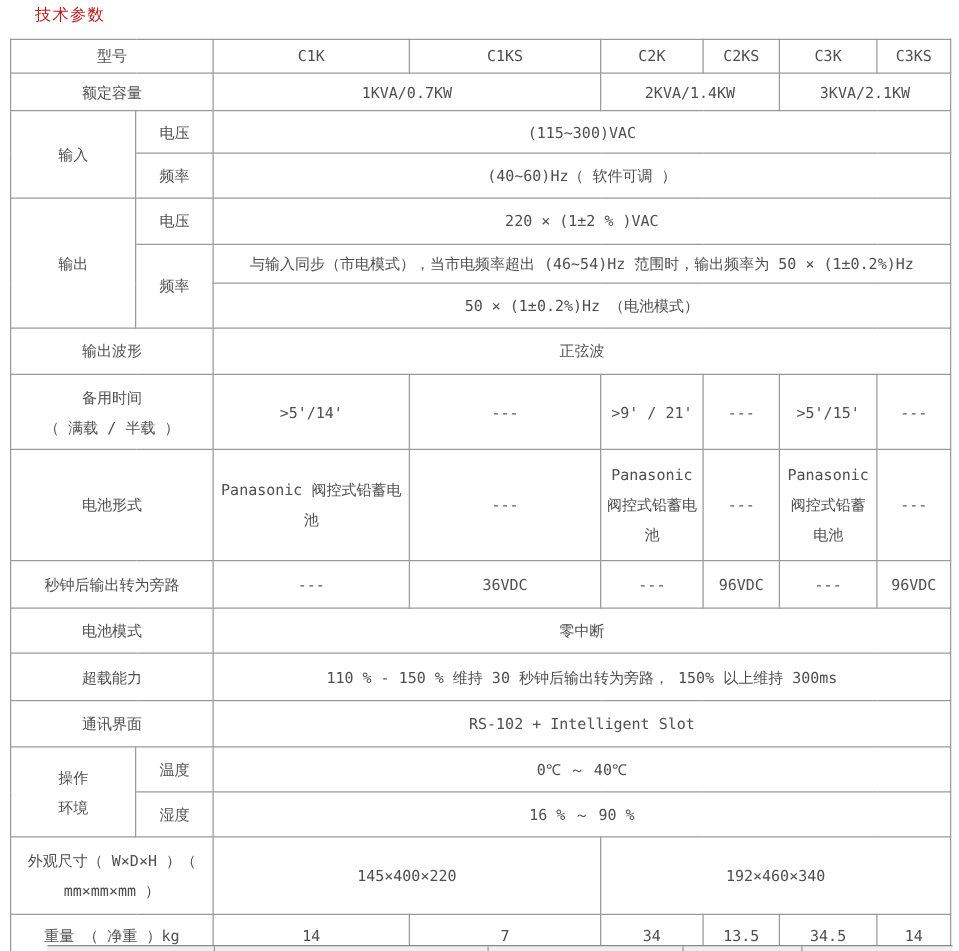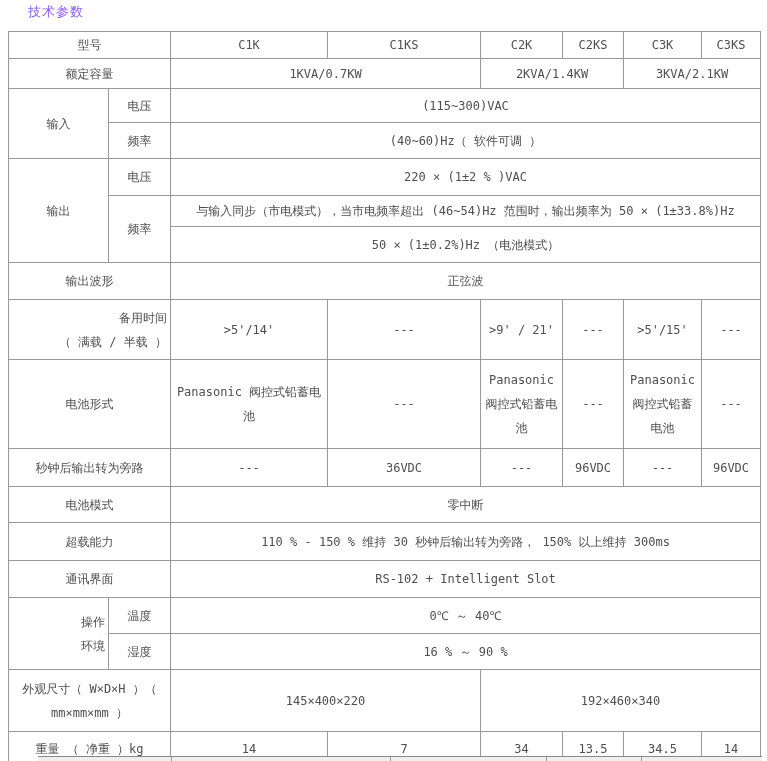--- a/index.html
+++ b/index.html
@@ -1,25 +1,25 @@
 <!DOCTYPE html>
 <html><head>
 <meta charset="utf-8">
 <style>
   html,body{margin:0;padding:0;background:#ffffff;}
   body{width:767px;height:761px;position:relative;overflow:hidden;
        font-family:"DejaVu Sans Mono","Liberation Mono",monospace;}
-  .page-title{position:absolute;left:28px;top:3px;font-size:13px;color:#8b5cf6;
+  .page-title{position:absolute;left:28px;top:3px;font-size:13px;color:#b91c1c;
        font-family:"DejaVu Sans","Liberation Sans",sans-serif;letter-spacing:1px;}
   table.spec{position:absolute;left:8px;top:21px;width:752px;
        border-collapse:collapse;table-layout:fixed;margin-top:10px;}
   td{border:1px solid #9a9a9a;text-align:center;vertical-align:middle;
        font-size:12px;color:#4f4f4f;padding:1px 3px;overflow:hidden;
        line-height:2;word-break:break-word;}
-  td.pre{white-space:pre-line;text-align:right;}
+  td.pre{white-space:pre-line;}
   
   .next-table-strip{position:absolute;left:38px;top:756px;width:724px;height:5px;
        border-top:1px solid #8a8a8a;background:#efefef;}
   .next-table-strip i{position:absolute;top:0;width:1px;height:5px;background:#9a9a9a;display:block;}
 </style>
 </head>
 <body>
 
 <div class="page-title">技术参数</div>
 
@@ -63,21 +63,21 @@
     <td colspan="6">(40~60)Hz（ 软件可调 ）</td>
   </tr>
 
   <tr style="height:37px">
     <td rowspan="3">输出</td>
     <td>电压</td>
     <td colspan="6">220 × (1±2 % )VAC</td>
   </tr>
   <tr style="height:31px">
     <td rowspan="2">频率</td>
-    <td colspan="6">与输入同步（市电模式），当市电频率超出 (46~54)Hz 范围时，输出频率为 50 × (1±33.8%)Hz</td>
+    <td colspan="6">与输入同步（市电模式），当市电频率超出 (46~54)Hz 范围时，输出频率为 50 × (1±0.2%)Hz</td>
   </tr>
   <tr style="height:36px">
     <td colspan="6">50 × (1±0.2%)Hz （电池模式）</td>
   </tr>
 
   <tr style="height:37px">
     <td colspan="2">输出波形</td>
     <td colspan="6">正弦波</td>
   </tr>
 

